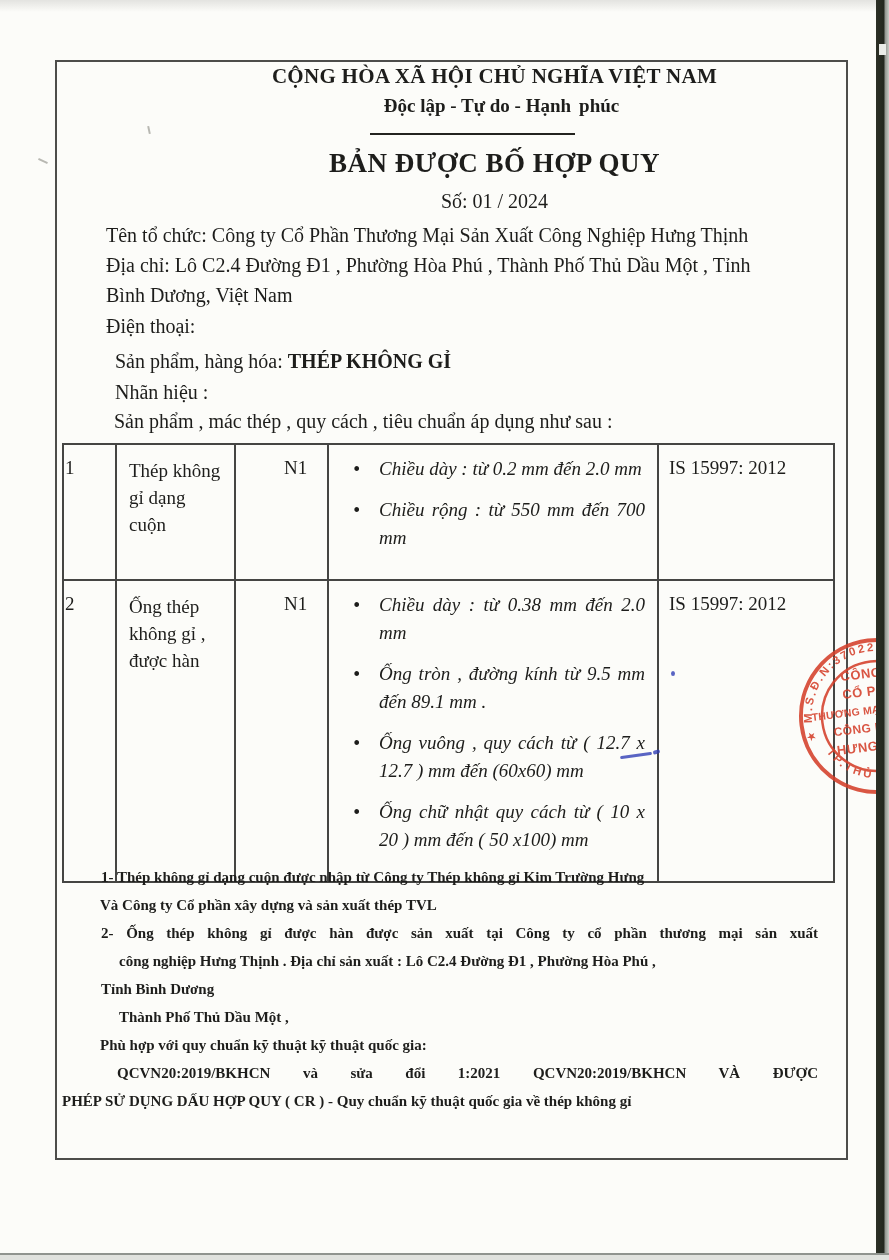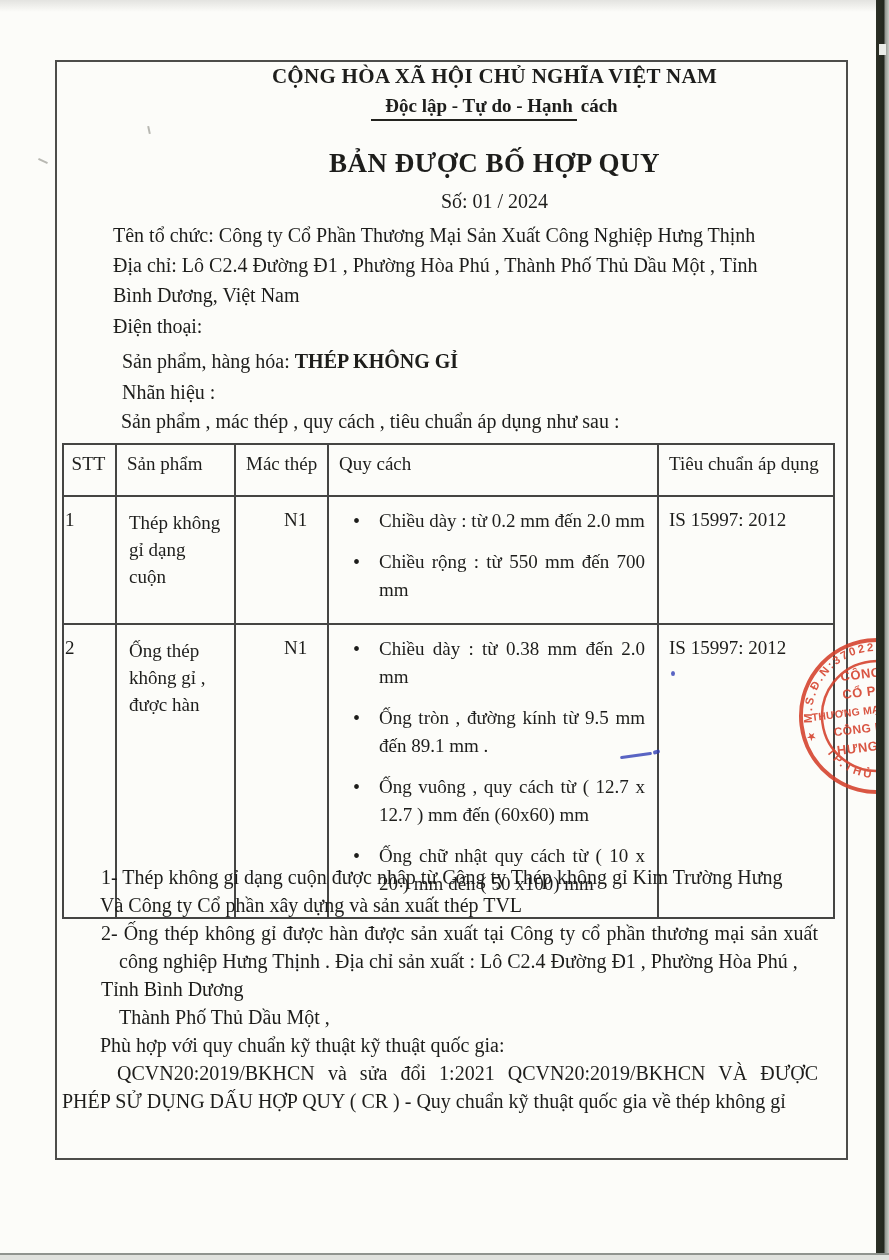--- a/index.html
+++ b/index.html
@@ -18,49 +18,49 @@
   .right-strip-notch{right:3px;top:44px;width:7px;height:11px;background:#e9ebe7;z-index:8;}
   .bottom-line{left:0;top:1253px;width:889px;height:2px;background:#90948f;z-index:7;}
   .bottom-band{left:0;top:1255px;width:889px;height:5px;background:#e0e2de;z-index:7;}
   .pencil-mark{background:#b8b8b2;z-index:2;}
   
   .page-border{left:55px;top:60px;width:789px;height:1096px;border:2px solid #4d4d4b;z-index:1;}
   
   .center-line{left:55px;width:879px;text-align:center;}
   .country-title{top:64px;font-size:21px;font-weight:bold;letter-spacing:.3px;}
   .motto{top:95px;font-size:19px;font-weight:bold;}
-  .motto .u{border-bottom:2px solid #23231f;padding:0 4px 2px 14px;display:inline-block;}
+  .motto .u{border-bottom:2px solid #23231f;padding:0 4px 16px 14px;display:inline-block;}
   .motto .tail{padding-left:4px;}
   .doc-title{top:148px;font-size:27px;font-weight:bold;letter-spacing:.5px;}
   .doc-number{top:190px;font-size:20px;}
   
-  .info-line{left:106px;font-size:20px;white-space:nowrap;margin-left:7px;}
+  .info-line{left:106px;font-size:20px;white-space:nowrap;}
   .i1{top:224px;} .i2{top:254px;} .i3{top:284px;} .i4{top:315px;}
   .i5{top:350px;left:115px;} .i6{top:381px;left:115px;} .i7{top:410px;left:114px;}
   .bold{font-weight:bold;}
   
   table.spec{left:62px;top:443px;width:771px;border-collapse:collapse;table-layout:fixed;
     position:absolute;font-size:19px;z-index:2;}
   table.spec th,table.spec td{border:2px solid #454543;vertical-align:top;
     font-weight:normal;text-align:left;}
   table.spec th{height:38px;padding:8px 6px 4px 10px;}
   col.c-stt{width:53px;} col.c-sp{width:119px;} col.c-mt{width:93px;}
   col.c-qc{width:330px;} col.c-tc{width:176px;}
   td.stt{text-align:center;padding-top:12px;}
   td.sp{padding:12px 8px 6px 12px;text-align:justify;line-height:27px;}
   td.mt{text-align:center;padding-top:12px;padding-left:48px;}
-  td.qc{padding:10px 6px 6px 6px;}
+  td.qc{padding:10px 6px 14px 6px;font-style:italic;}
   td.tc{padding:12px 4px 16px 10px;}
   tr.r1{height:95px;} tr.r2{height:233px;}
   ul.qclist{list-style:none;margin:0;padding:0 6px 0 14px;}
   ul.qclist li{position:relative;padding-left:30px;margin-bottom:13px;
     text-align:justify;line-height:28px;}
   ul.qclist li::before{content:"•";position:absolute;left:4px;top:0;font-size:20px;}
   
-  .notes{left:101px;top:863px;width:717px;font-size:20px;line-height:28px;z-index:2;}
+  .notes{left:101px;top:863px;width:717px;font-size:15px;line-height:28px;z-index:2;font-weight:bold;}
   .note-line{margin:0;}
   .indent2{margin-left:18px;}
   .outdent{margin-left:-39px;}
   .stretch{text-align:justify;text-align-last:justify;}
   .qcvn1{margin-left:16px;}
   
   .stamp{left:777px;top:616px;width:200px;height:200px;z-index:4;opacity:.88;
     pointer-events:none;transform:rotate(-7deg);}
   .stamp text{fill:#d5402b;font-family:"Liberation Sans","DejaVu Sans",sans-serif;
     font-weight:bold;}
@@ -79,21 +79,21 @@
 <body>
 
 <div class="abs top-band"></div>
 <div class="abs pencil-mark" style="left:38px;top:160px;width:10px;height:2px;transform:rotate(25deg);"></div>
 <div class="abs pencil-mark" style="left:148px;top:126px;width:2px;height:8px;transform:rotate(-12deg);"></div>
 
 <div class="abs page-border"></div>
 
 <div class="abs center-line country-title">CỘNG HÒA XÃ HỘI CHỦ NGHĨA VIỆT NAM</div>
 <div class="abs center-line motto">
-  <span class="u">Độc lập - Tự do - Hạnh</span><span class="tail">cách</span>
+  <span class="u">Độc lập - Tự do - Hạnh</span><span class="tail">phúc</span>
 </div>
 <div class="abs center-line doc-title">BẢN ĐƯỢC BỐ HỢP QUY</div>
 <div class="abs center-line doc-number">Số: 01 / 2024</div>
 
 <div class="abs info-line i1">Tên tổ chức: Công ty Cổ Phần Thương Mại Sản Xuất Công Nghiệp Hưng Thịnh</div>
 <div class="abs info-line i2">Địa chỉ: Lô C2.4 Đường Đ1 , Phường Hòa Phú , Thành Phố Thủ Dầu Một , Tỉnh</div>
 <div class="abs info-line i3">Bình Dương, Việt Nam</div>
 <div class="abs info-line i4">Điện thoại:</div>
 <div class="abs info-line i5">
   <span>Sản phẩm, hàng hóa: </span><span class="bold">THÉP KHÔNG GỈ</span>
@@ -103,27 +103,20 @@
 
 <table class="spec">
   <colgroup>
     <col class="c-stt">
       <col class="c-sp">
       <col class="c-mt">
       <col class="c-qc">
       <col class="c-tc">
   </colgroup>
   <tbody>
-      <tr>
-    <th style="text-align:center;padding-left:4px;">STT</th>
-    <th>Sản phẩm</th>
-    <th>Mác thép</th>
-    <th>Quy cách</th>
-    <th>Tiêu chuẩn áp dụng</th>
-  </tr>
   <tr class="r1">
     <td class="stt">1</td>
     <td class="sp">Thép không gỉ dạng cuộn</td>
     <td class="mt">N1</td>
     <td class="qc">
       <ul class="qclist">
         <li>Chiều dày : từ 0.2 mm đến 2.0 mm</li>
         <li>Chiều rộng : từ 550 mm đến 700 mm</li>
       </ul>
     </td>

